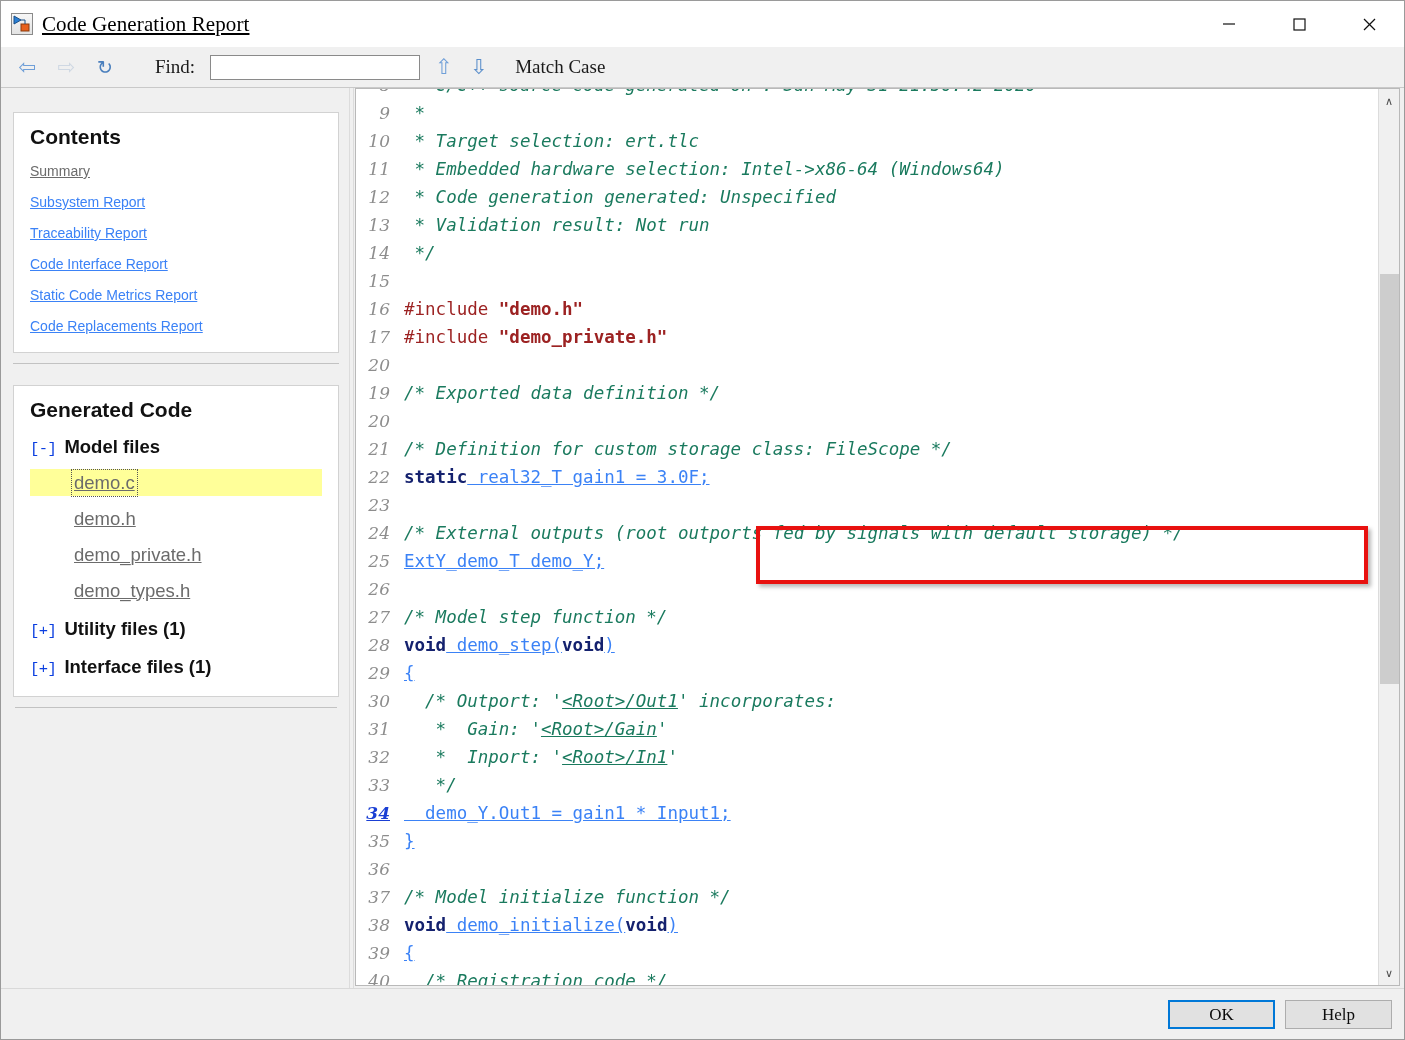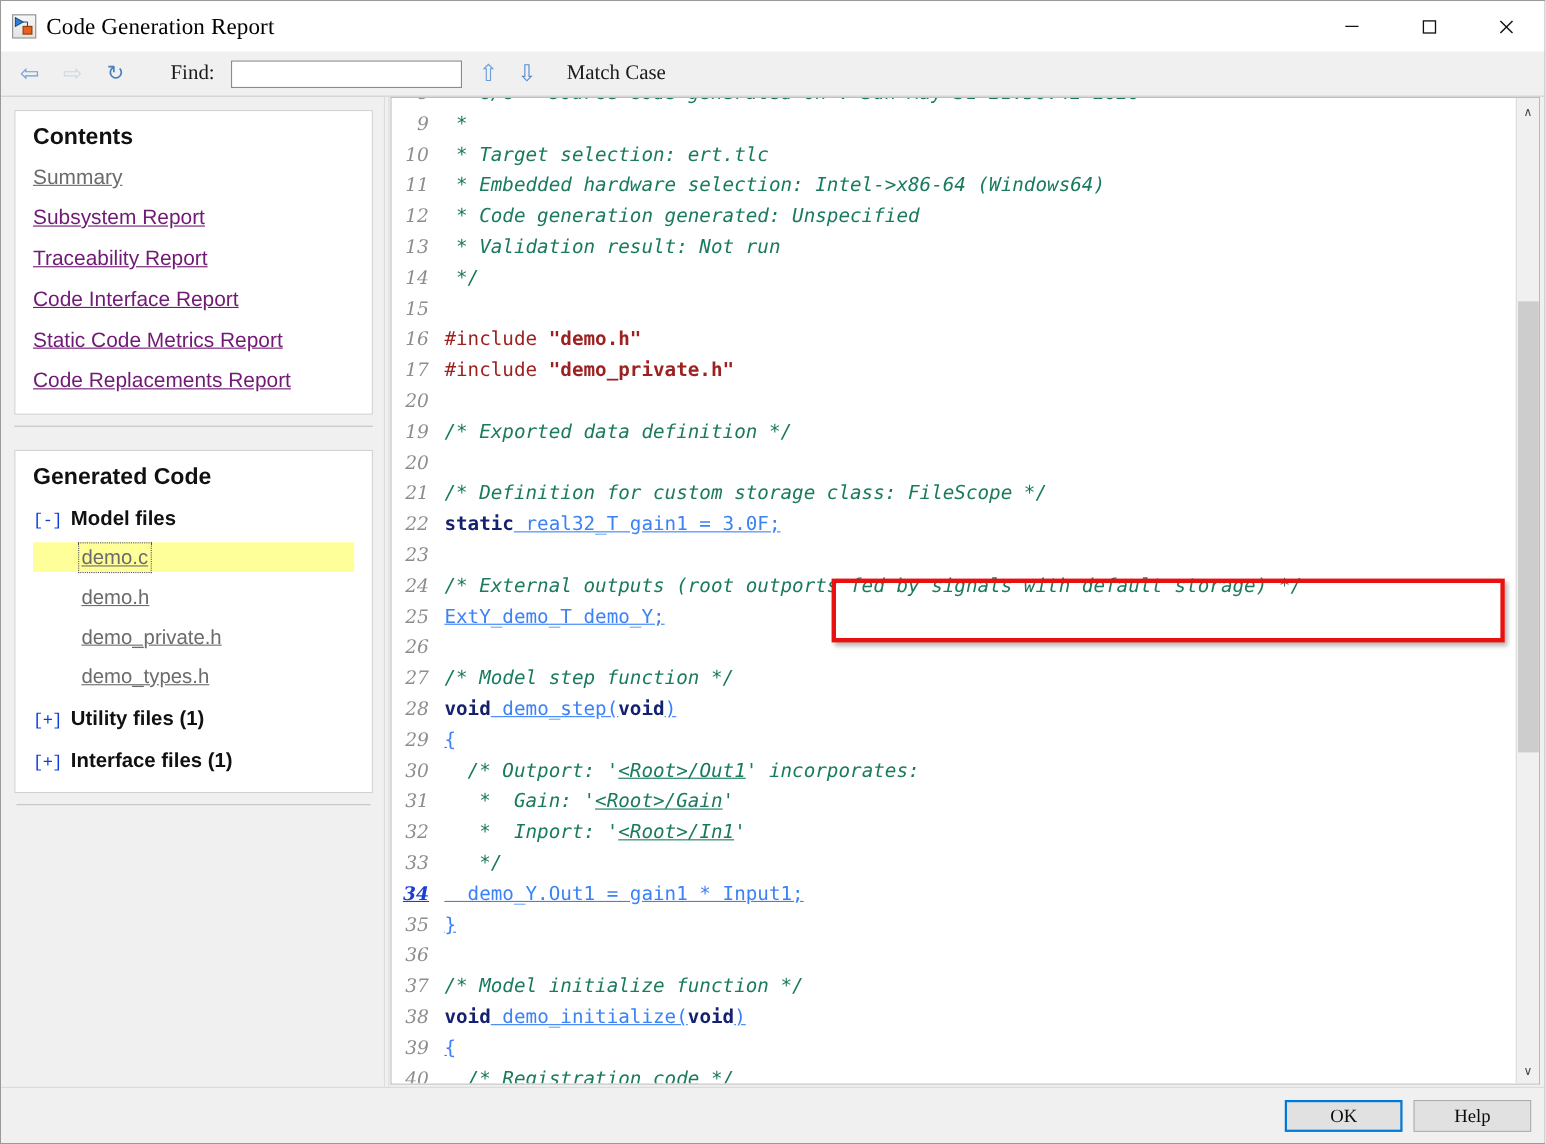--- a/index.html
+++ b/index.html
@@ -31,20 +31,21 @@
     flex: none;
     background: linear-gradient(#f7f7f7, #e3e3e3);
     border: 1px solid #8a8a8a;
     box-sizing: border-box;
   }
   #titlebar .title-text {
     font-family: "Liberation Serif", serif;
     font-size: 21px;
     color: #000000;
     letter-spacing: 0.1px;
+    text-decoration: underline;
   }
   .win-btns {
     position: absolute; right: 0; top: 0;
     height: 46px; display: flex; align-items: center;
   }
   .win-btn {
     width: 70px; height: 46px;
     display: flex; align-items: center; justify-content: center;
     color: #111; font-size: 17px;
     font-family: "DejaVu Sans", sans-serif;
@@ -91,48 +92,48 @@
 
   
   #bodyarea {
     position: absolute; left: 0; top: 87px;
     width: 1403px; height: 900px;
     background: #f0f0f0;
   }
 
   
   #leftpanel {
-    position: absolute; left: 0; top: 4px;
+    position: absolute; left: 0; top: 16px;
     width: 348px; height: 900px;
     background: #f0f0f0;
     box-sizing: border-box;
     padding: 8px 10px 0 12px;
   }
   .card {
     background: #ffffff;
     border: 1px solid #d2d2d2;
     box-sizing: border-box;
   }
   #contents-card { padding: 12px 16px 16px 16px; }
   .card-title {
     font-size: 21px; font-weight: bold; color: #111;
     margin: 0 0 14px 0;
     font-family: "Liberation Sans", sans-serif;
   }
   .toc-link {
     display: block;
-    font-size: 19px;
+    font-size: 14px;
     text-decoration: underline;
     margin-bottom: 15px;
     font-family: "Liberation Sans", sans-serif;
     cursor: pointer;
   }
   .toc-link:last-child { margin-bottom: 2px; }
   .toc-link.visited { color: #6b6b6b; }
-  .toc-link.unvisited { color: #701a75; }
+  .toc-link.unvisited { color: #3b82f6; }
 
   .panel-sep {
     height: 1px; background: #c2c2c2;
     margin: 10px 0 9px 0;
   }
   #gencode-card { padding: 12px 16px 14px 16px; margin-top: 21px; }
   .tree-group {
     display: flex; align-items: baseline;
     margin-bottom: 11px;
   }

